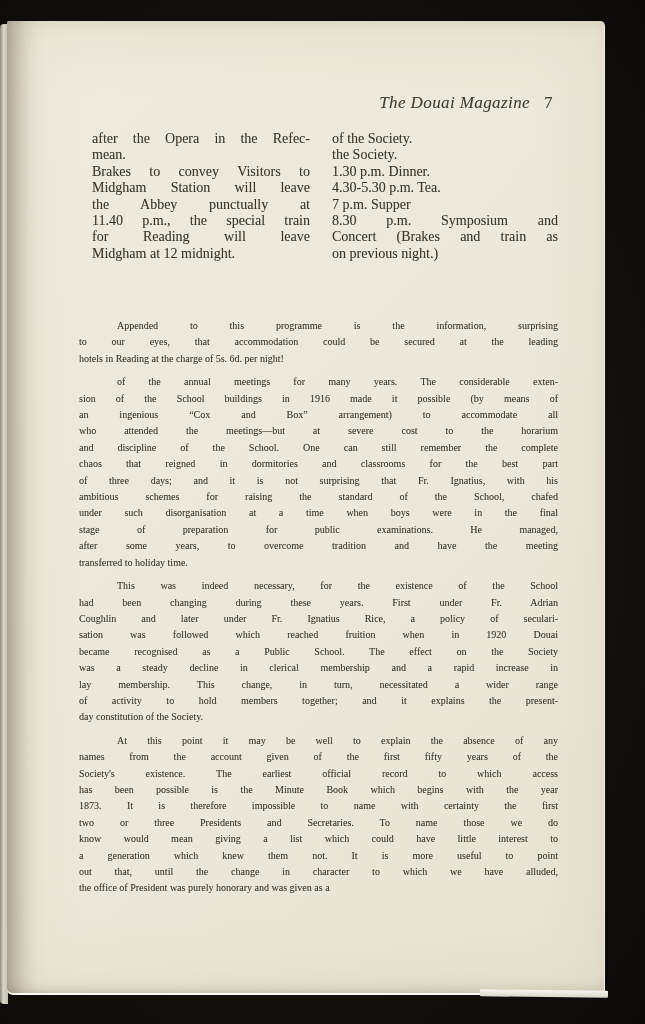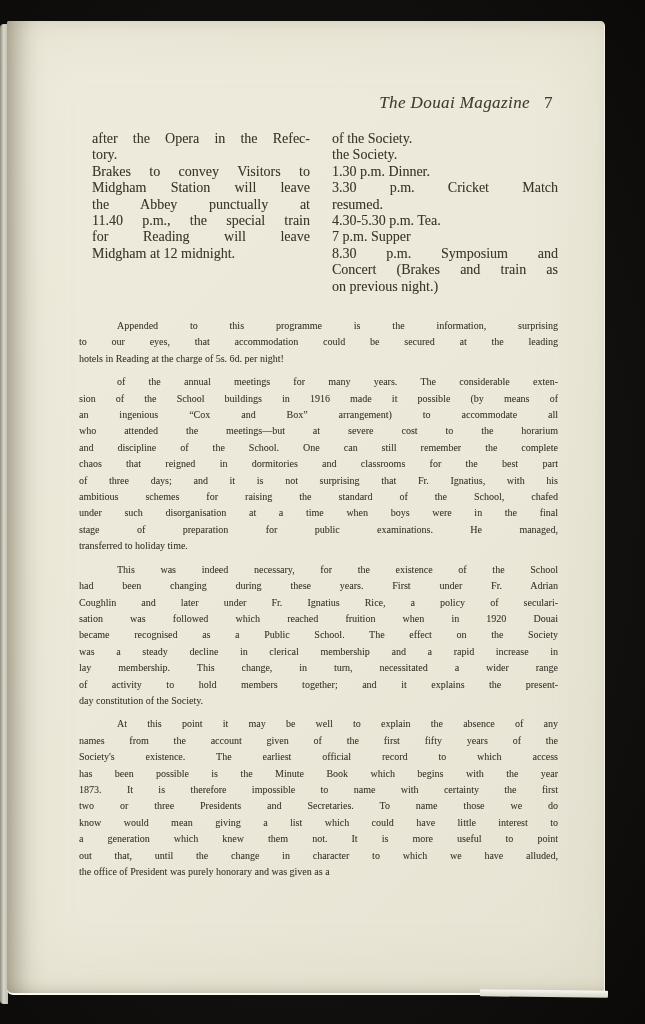--- a/index.html
+++ b/index.html
@@ -65,45 +65,41 @@
 
   <div class="page ink">
 
     <div class="header">
       <span class="title">The Douai Magazine</span><span class="pagenum">7</span>
     </div>
 
     <div class="prog-col prog-left">
         <div class="entry">
           <div class="line">after the Opera in the Refec-</div>
-          <div class="line">tory.</div>
+          <div class="line">mean.</div>
         </div>
         <div class="entry">
           <div class="line">Brakes to convey Visitors to</div>
           <div class="line">Midgham Station will leave</div>
           <div class="line">the Abbey punctually at</div>
           <div class="line">11.40 p.m., the special train</div>
           <div class="line">for Reading will leave</div>
           <div class="line">Midgham at 12 midnight.</div>
         </div>
       </div>
 
     <div class="prog-col prog-right">
         <div class="entry">
           <div class="line">of the Society.</div>
         </div>
         <div class="entry">
           <div class="line">the Society.</div>
         </div>
         <div class="entry">
           <div class="line">1.30 p.m. Dinner.</div>
-        </div>
-        <div class="entry">
-          <div class="line">3.30 p.m. Cricket Match</div>
-          <div class="line">resumed.</div>
         </div>
         <div class="entry">
           <div class="line">4.30-5.30 p.m. Tea.</div>
         </div>
         <div class="entry">
           <div class="line">7 p.m. Supper</div>
         </div>
         <div class="entry">
           <div class="line">8.30 p.m. Symposium and</div>
           <div class="line">Concert (Brakes and train as</div>
@@ -121,20 +117,21 @@
           <div class="line">of the annual meetings for many years.  The considerable exten-</div>
           <div class="line">sion of the School buildings in 1916 made it possible (by means of</div>
           <div class="line">an ingenious “Cox and Box” arrangement) to accommodate all</div>
           <div class="line">who attended the meetings—but at severe cost to the horarium</div>
           <div class="line">and discipline of the School.  One can still remember the complete</div>
           <div class="line">chaos that reigned in dormitories and classrooms for the best part</div>
           <div class="line">of three days; and it is not surprising that Fr. Ignatius, with his</div>
           <div class="line">ambitious schemes for raising the standard of the School, chafed</div>
           <div class="line">under such disorganisation at a time when boys were in the final</div>
           <div class="line">stage of preparation for public examinations.  He managed,</div>
+          <div class="line">after some years, to overcome tradition and have the meeting</div>
           <div class="line">transferred to holiday time.</div>
         </div>
         <div class="para">
           <div class="line">This was indeed necessary, for the existence of the School</div>
           <div class="line">had been changing during these years.  First under Fr. Adrian</div>
           <div class="line">Coughlin and later under Fr. Ignatius Rice, a policy of seculari-</div>
           <div class="line">sation was followed which reached fruition when in 1920 Douai</div>
           <div class="line">became recognised as a Public School.  The effect on the Society</div>
           <div class="line">was a steady decline in clerical membership and a rapid increase in</div>
           <div class="line">lay membership.  This change, in turn, necessitated a wider range</div>

